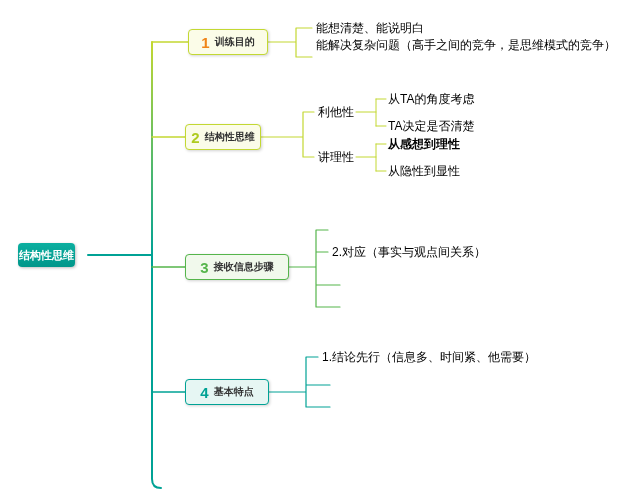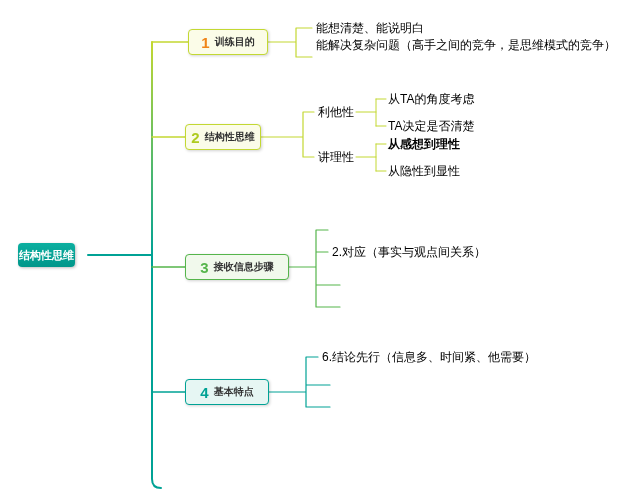--- a/index.html
+++ b/index.html
@@ -96,15 +96,15 @@
   <div class="branch b3" style="left:185px; top:254px; width:104px;">
     <span class="num n3">3</span>
     <span class="blabel">接收信息步骤</span>
   </div>
   <div class="leaf" style="left:332px; top:244px;">2.对应（事实与观点间关系）</div>
 
   <div class="branch b4" style="left:185px; top:379px; width:84px;">
     <span class="num n4">4</span>
     <span class="blabel">基本特点</span>
   </div>
-  <div class="leaf" style="left:322px; top:349px;">6.结论先行（信息多、时间紧、他需要）</div>
+  <div class="leaf" style="left:322px; top:349px;">1.结论先行（信息多、时间紧、他需要）</div>
 
 </div>
 
 </body></html>

